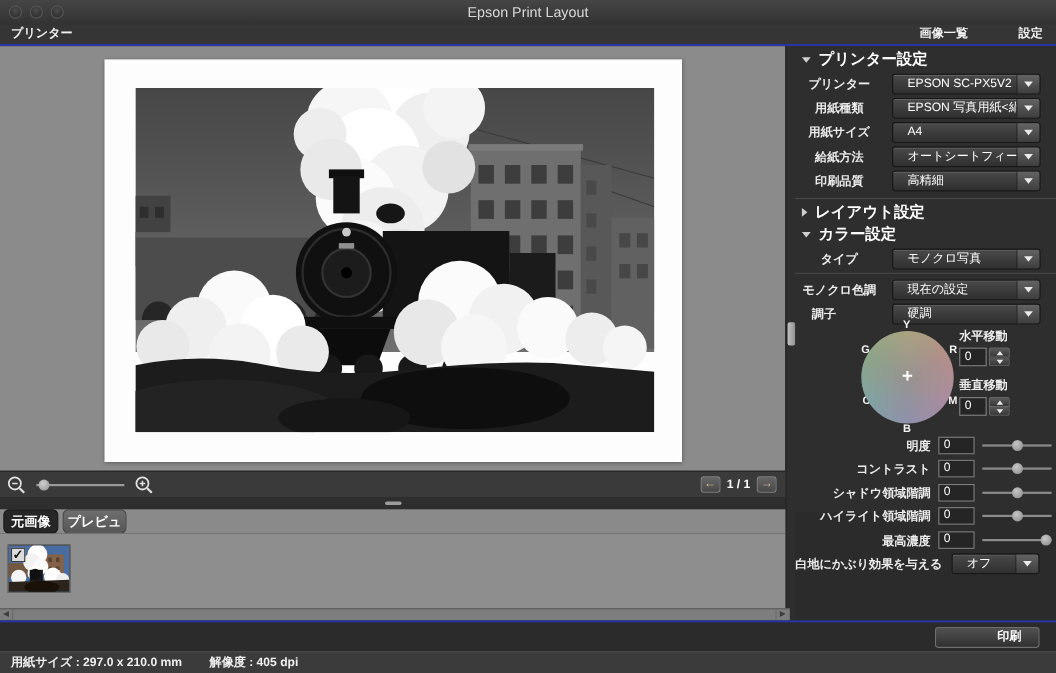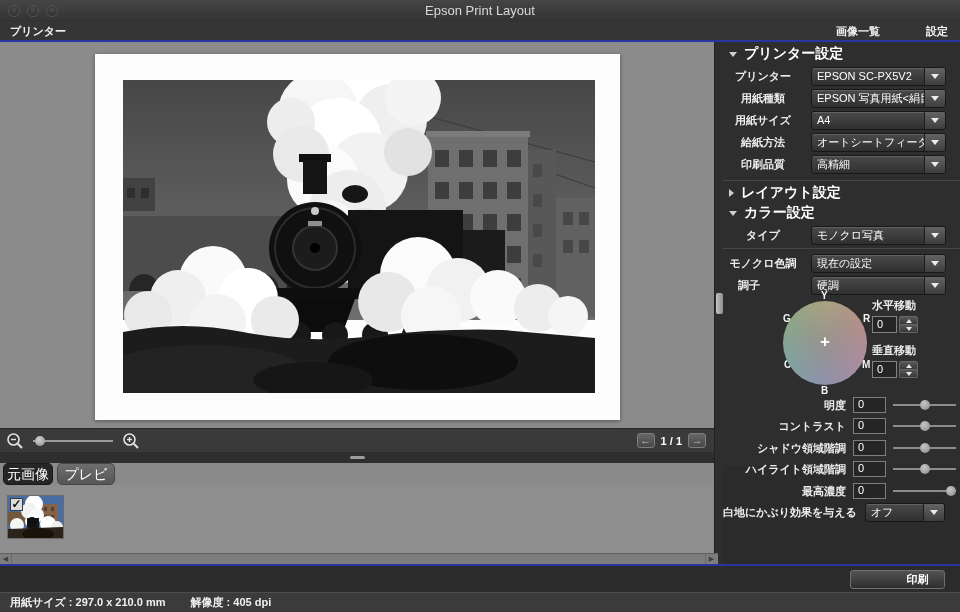--- a/index.html
+++ b/index.html
@@ -44,21 +44,21 @@
   .navbtn { width:18px; height:15px; border-radius:3px; border:1px solid #7d7d7d;
     background:linear-gradient(#666,#484848); color:#dcb astro; color:#d9b896; font-size:11px; line-height:13px; text-align:center; }
   .pagetext { color:#fff; font-size:11px; font-weight:bold; padding:0 2px; }
 
   
   .griprow { position:absolute; top:452px; left:0; width:714px; height:11px; background:#2e2e2e; }
   .grip-h { position:absolute; left:350px; top:4px; width:15px; height:3px; background:#9d9d9d; border-radius:2px; }
 
   
   .tabrow { position:absolute; top:463px; left:0; width:714px; height:22px; background:#8a8a8a; }
-  .tab { position:absolute; top:0; height:22px; line-height:21px; font-size:14px; font-weight:normal;
+  .tab { position:absolute; top:0; height:22px; line-height:21px; font-size:12px; font-weight:bold;
     color:#fff; text-align:center; border-radius:5px; }
   .tab.active { left:3px; width:50px; background:#262626; border:1px solid #191919; }
   .tab.inactive { left:57px; width:58px; background:linear-gradient(#6e6e6e,#565656); border:1px solid #464646; }
 
   
   .thumbpanel { position:absolute; top:485px; left:0; width:714px; height:68px; background:#8e8e8e; }
   .thumb { position:absolute; left:7px; top:10px; width:57px; height:44px; border:1px solid #6a6a6a; background:#333; }
   .thumb svg { display:block; }
   .checkbox { position:absolute; left:2px; top:2px; width:13px; height:13px; background:#dcdcdc;
     border:1px solid #3c3c3c; color:#141414; font-size:12px; line-height:11px; text-align:center; font-weight:bold; }
@@ -81,21 +81,21 @@
   
   .sidebar { position:absolute; top:42px; left:723px; width:237px; height:424px; background:#2e2e2e; }
   .abs { position:absolute; }
   .shead { display:flex; align-items:center; color:#fff; font-size:14px; font-weight:bold; left:6px; height:16px; }
   .tri { width:0; height:0; margin-right:7px; }
   .tri.down { border-left:4px solid transparent; border-right:4px solid transparent; border-top:5px solid #cfcfcf; }
   .tri.right { border-top:4px solid transparent; border-bottom:4px solid transparent; border-left:5px solid #cfcfcf; }
   .frow { left:0; right:14px; height:19px; display:flex; align-items:center; }
   .flabel { flex:1; text-align:center; color:#ececec; font-size:11px; font-weight:bold; padding-right:8px; white-space:nowrap; }
   .dd { display:flex; width:135px; height:19px; background:linear-gradient(#4a4a4a,#2f2f2f);
-    border:1px solid #181818; border-radius:3px; box-shadow:inset 0 1px 0 rgba(255,255,255,.14); }
+    border:1px solid #181818; border-radius:3px; box-shadow:inset 0 1px 0 rgba(255,255,255,.14);padding-left:8px; }
   .dd.small { width:94px; }
   .ddval { flex:1; color:#fff; font-size:11px; line-height:16px; padding:0 5px; white-space:nowrap; overflow:hidden; }
   .ddarrow { width:21px; border-left:1px solid #1b1b1b; border-radius:0 2px 2px 0;
     background:linear-gradient(#636363,#3e3e3e); display:flex; align-items:center; justify-content:center; }
   .ddarrow::after { content:""; border-left:4px solid transparent; border-right:4px solid transparent; border-top:5px solid #ebebeb; }
   .sdivider { left:0; right:0; height:1px; background:#474747; }
 
   
   .wheel { left:60px; top:259px; width:84px; height:84px; border-radius:50%;
     background:conic-gradient(#aaa37f 0deg,#b58f88 60deg,#ac8ba0 120deg,#8e91ad 180deg,#7fa3a2 240deg,#8ca687 300deg,#aaa37f 360deg); }

